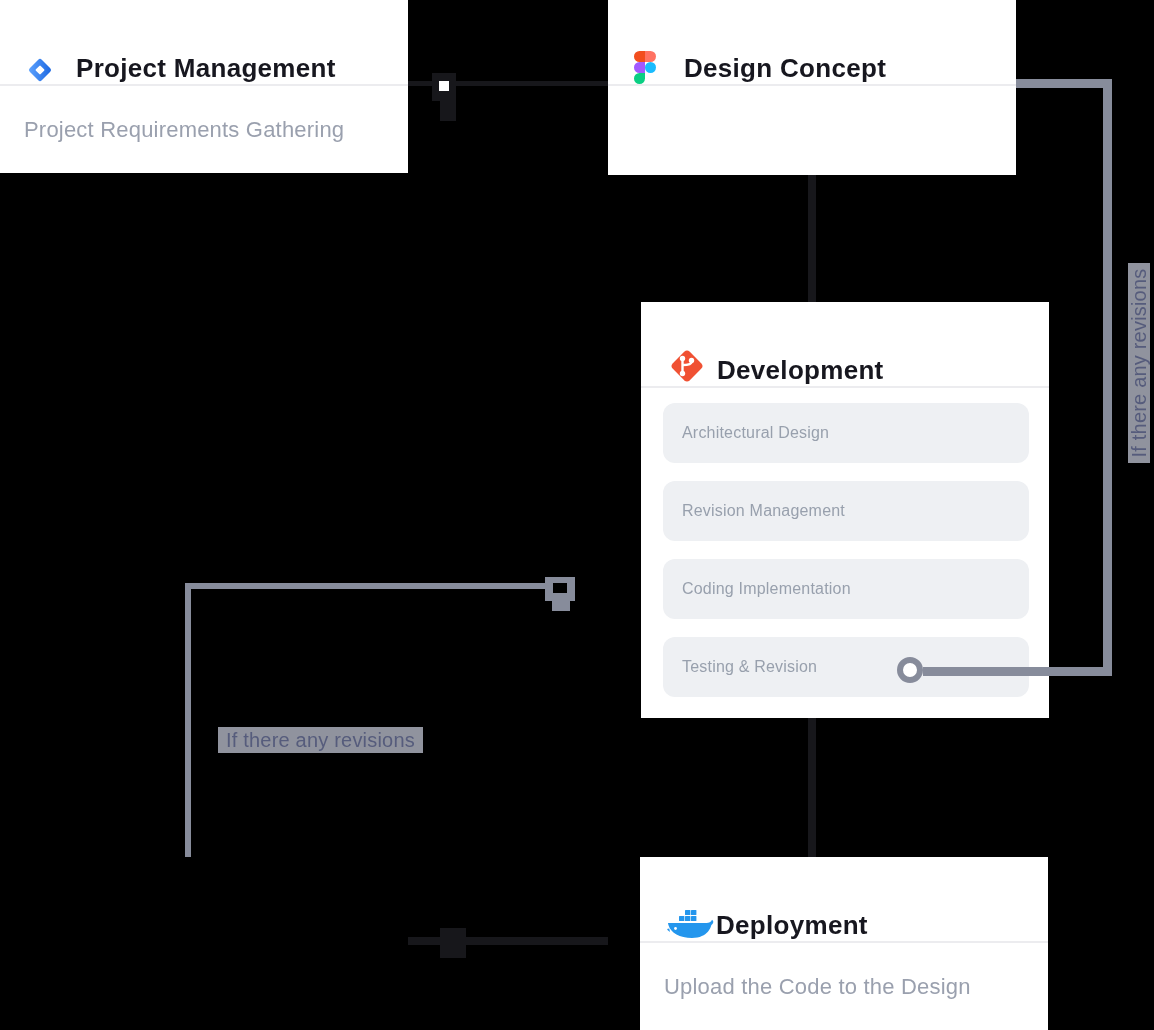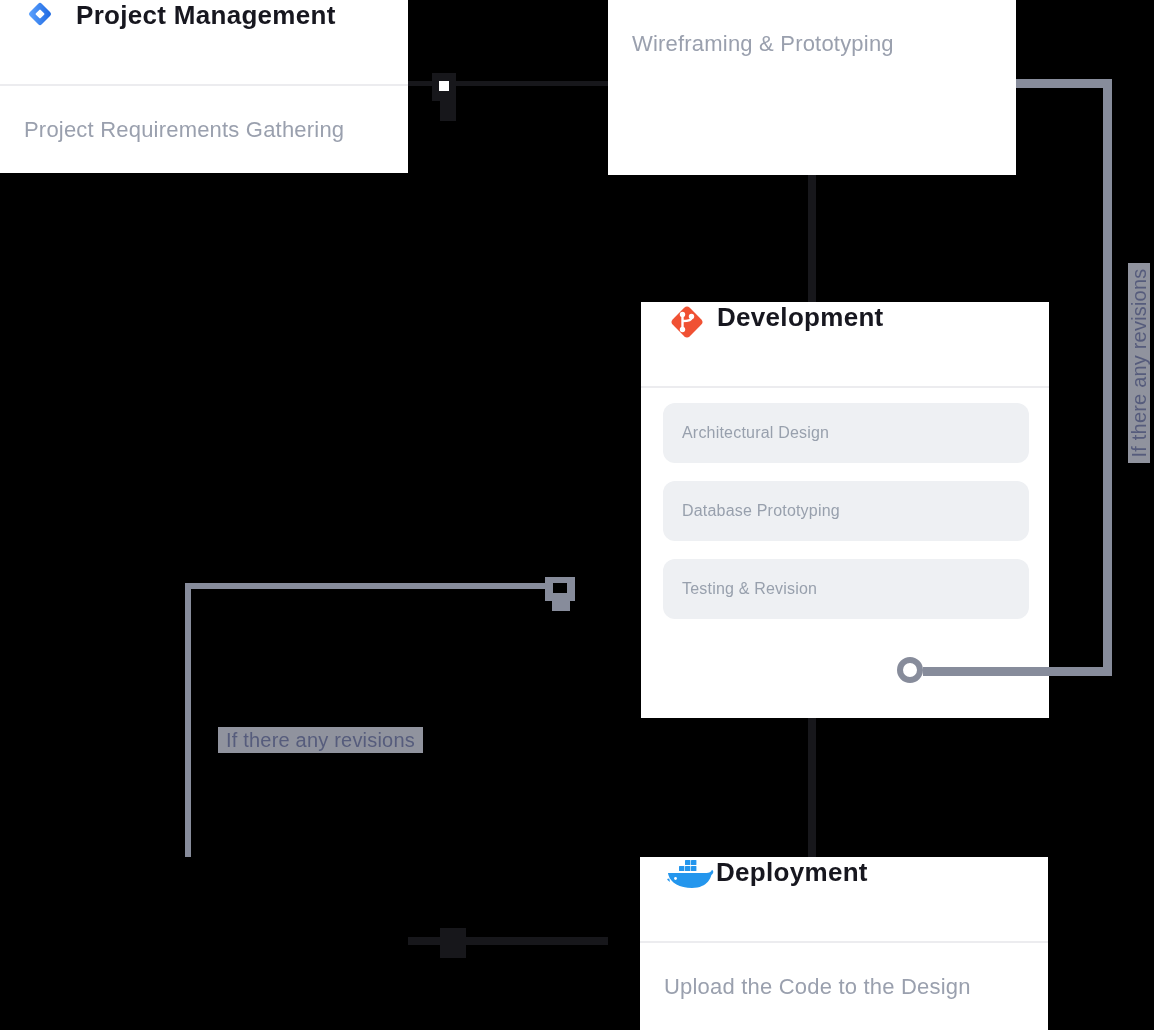--- a/index.html
+++ b/index.html
@@ -2,21 +2,21 @@
 <html><head>
 <meta charset="utf-8">
 <style>
   * { margin:0; padding:0; box-sizing:border-box; }
   html,body { background:#000; }
   .canvas {
     position:relative; width:1154px; height:1030px; background:#000000;
     overflow:hidden; font-family:"Liberation Sans", sans-serif;
   }
   .card { position:absolute; background:#ffffff; z-index:3; }
-  .card-header { display:flex; align-items:flex-start; height:86px; padding:0 24px 0 26px;
+  .card-header { display:flex; align-items:flex-end; height:86px; padding:0 24px 0 26px;
                  border-bottom:2px solid #ececef; }
   .icon-box { width:50px; flex:0 0 50px; display:flex; align-items:center; }
   .card-title { font-size:26px; font-weight:600; color:#17171f; letter-spacing:.3px; white-space:nowrap; }
   .card-sub { height:87px; display:flex; align-items:center; padding:6px 24px;
               font-size:22px; color:#9aa0ae; letter-spacing:.2px; white-space:nowrap; }
   .dev-list { margin-top:15px; }
   .dev-item { height:60px; margin:0 20px 18px 22px; background:#eef0f3; border-radius:12px;
               display:flex; align-items:center; padding-left:19px; font-size:16px;
               color:#98a0ad; letter-spacing:.2px; white-space:nowrap; }
   .line { position:absolute; z-index:1; }
@@ -72,42 +72,54 @@
           <rect x="5.5" y="5.5" width="17" height="17" rx="2.5" transform="rotate(45 14 14)" fill="url(#jg)"></rect>
           <rect x="10.6" y="10.6" width="6.8" height="6.8" rx="1" transform="rotate(45 14 14)" fill="#ffffff"></rect>
         </svg>
       </span>
       <span class="card-title">Project Management</span>
     </div>
     <div class="card-sub">Project Requirements Gathering</div>
   </div>
 
   <div class="card" style="left:608px;top:0;width:408px;height:175px;">
-    <div class="card-sub">Wireframing &amp; Prototyping</div>
+    <div class="card-header">
+      <span class="icon-box">
+        <svg width="22" height="33" viewBox="0 0 24 36">
+          <path d="M12 0H6a6 6 0 0 0 0 12h6Z" fill="#F24E1E"></path>
+          <path d="M12 0h6a6 6 0 0 1 0 12h-6Z" fill="#FF7262"></path>
+          <path d="M12 12H6a6 6 0 0 0 0 12h6Z" fill="#A259FF"></path>
+          <circle cx="18" cy="18" r="6" fill="#1ABCFE"></circle>
+          <path d="M12 24H6a6 6 0 1 0 6 6Z" fill="#0ACF83"></path>
+        </svg>
+      </span>
+      <span class="card-title">Design Concept</span>
+    </div>
   </div>
 
   <div class="card" style="left:641px;top:302px;width:408px;height:416px;">
     <div class="card-header">
       <span class="icon-box">
         <svg width="40" height="40" viewBox="0 0 40 40">
           <rect x="8" y="8" width="24" height="24" rx="4" transform="rotate(45 20 20)" fill="#F05133"></rect>
           <g stroke="#ffffff" stroke-width="2.4" fill="#ffffff">
             <line x1="15.5" y1="12" x2="15.5" y2="28"></line>
             <path d="M15.5 19c6 0 9-.5 9-3" fill="none"></path>
             <circle cx="15.5" cy="12.5" r="2.7" stroke="none"></circle>
             <circle cx="15.5" cy="27.5" r="2.7" stroke="none"></circle>
             <circle cx="24.5" cy="14.5" r="2.7" stroke="none"></circle>
           </g>
         </svg>
       </span>
       <span class="card-title">Development</span>
     </div>
     <div class="dev-list">
       <div class="dev-item">Architectural Design</div>
-      <div class="dev-item">Database Prototyping</div>
+      <div class="dev-item">Revision Management</div>
+      <div class="dev-item">Coding Implementation</div>
       <div class="dev-item">Testing &amp; Revision</div>
     </div>
   </div>
 
 
   <div class="card" style="left:608px;top:857px;width:408px;height:173px;margin-left:32px;">
     <div class="card-header">
       <span class="icon-box">
         <svg width="49" height="34" viewBox="0 0 49 34">
           <g fill="#2496ED">

